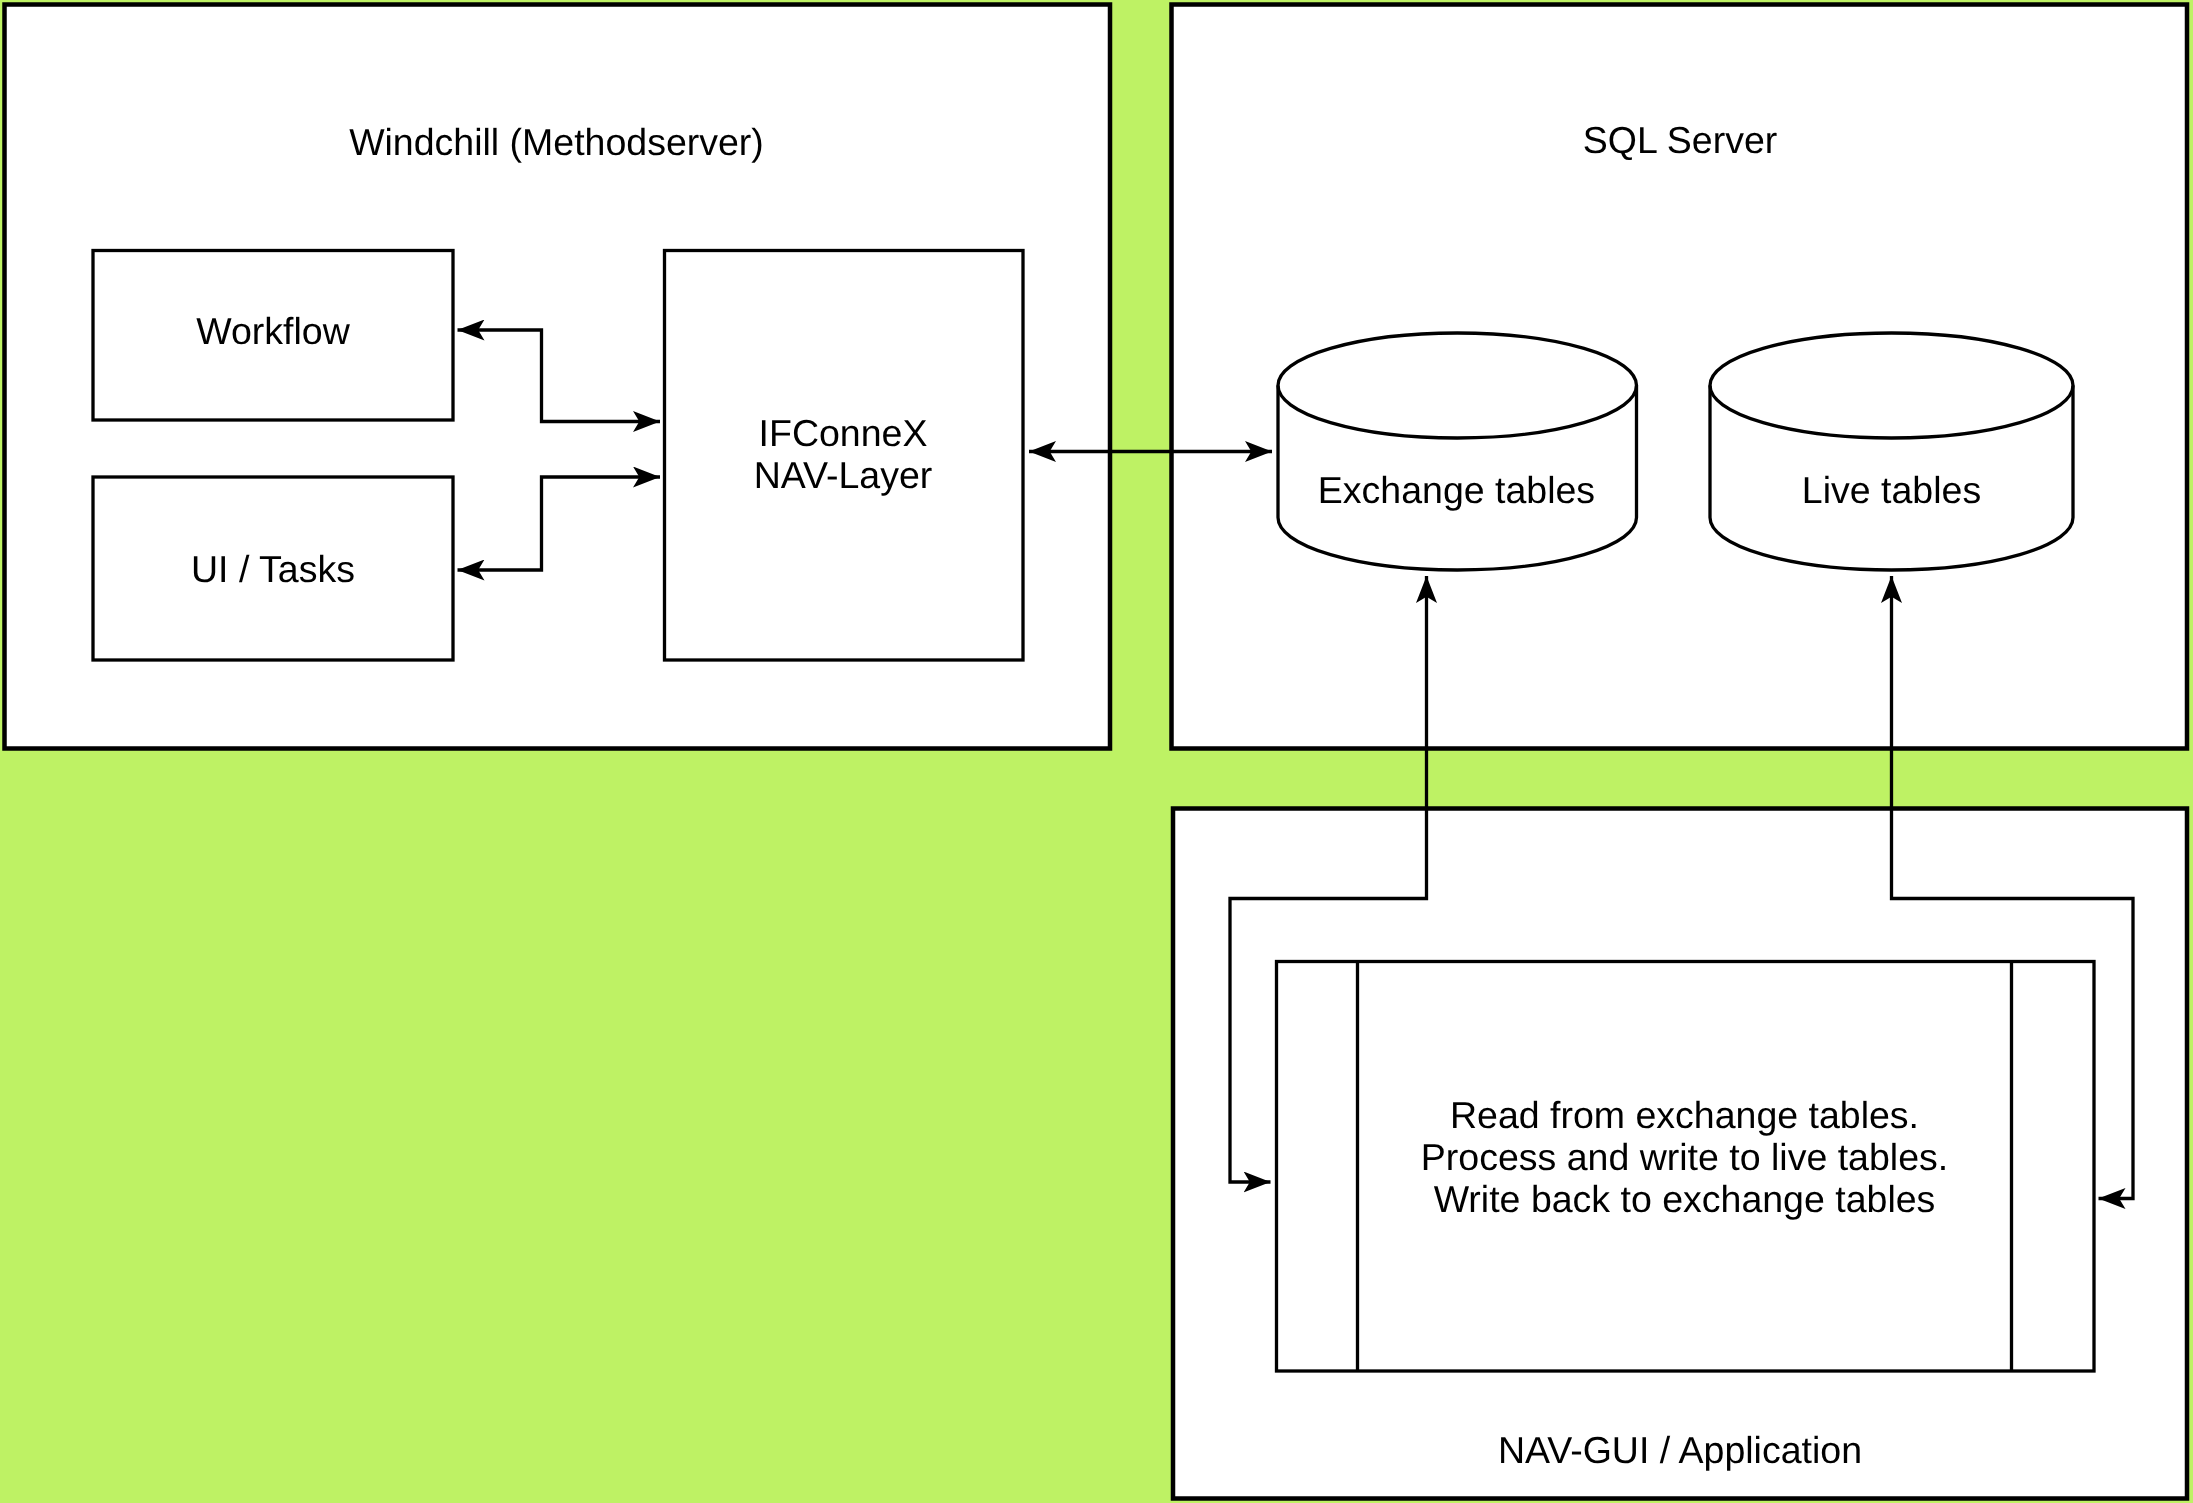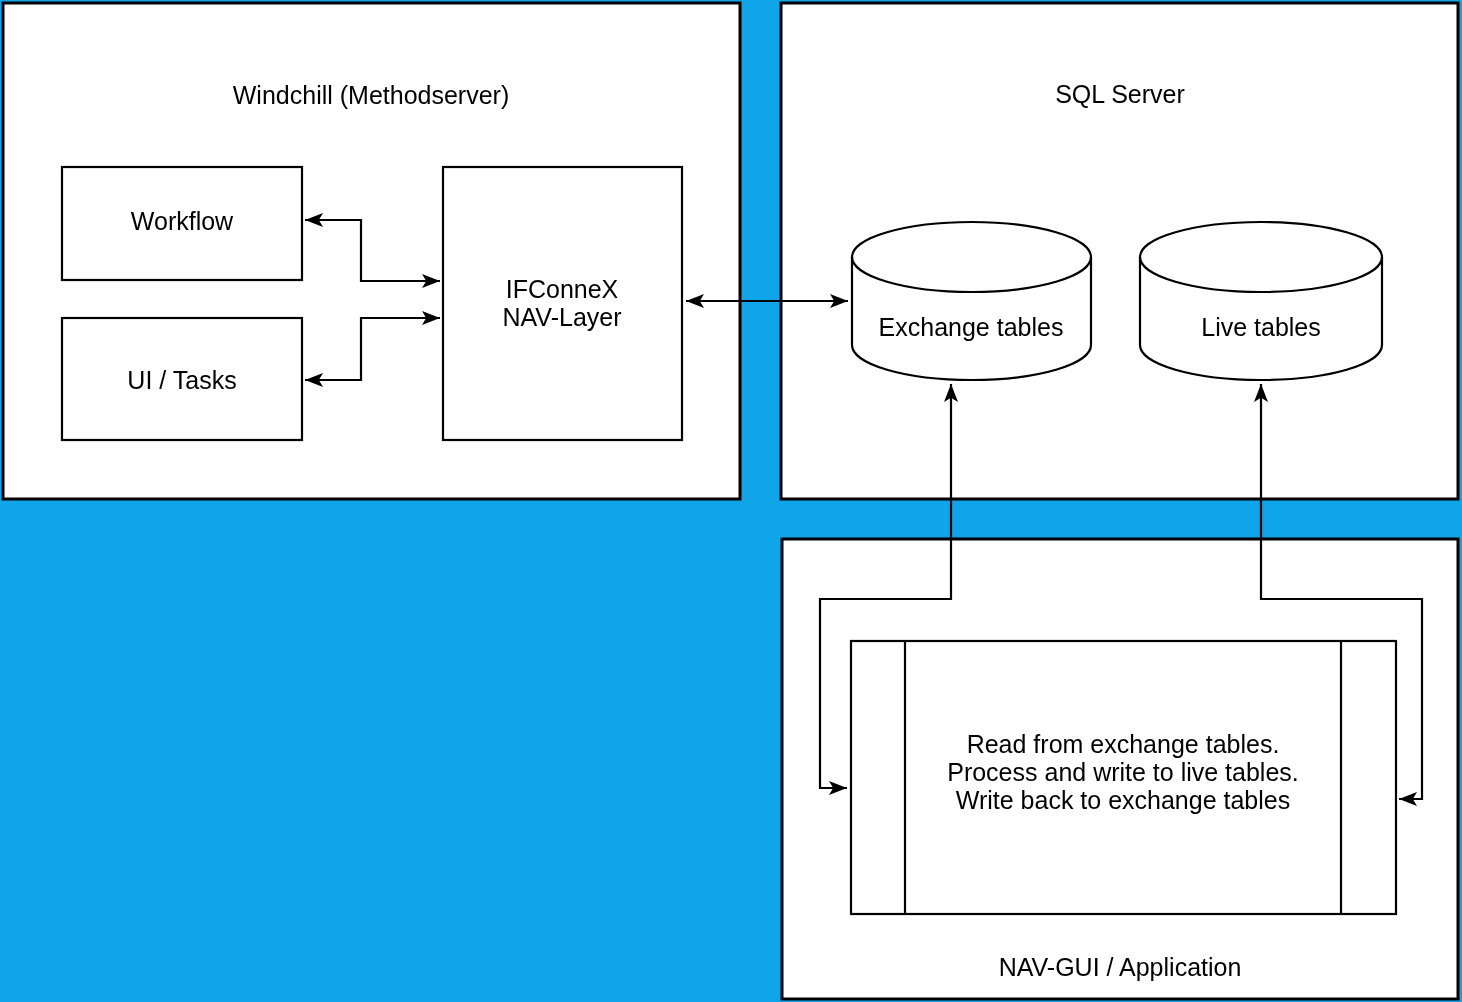--- a/index.html
+++ b/index.html
@@ -4,21 +4,21 @@
 <style>
   html, body {
     margin: 0;
     padding: 0;
     background: #ffffff;
   }
   .canvas {
     position: relative;
     width: 1462px;
     height: 1002px;
-    background: #0ea5e9;
+    background: #bef264;
     overflow: hidden;
   }
   svg {
     display: block;
   }
   .shape {
     fill: #ffffff;
     stroke: #000000;
   }
   .outer-box { stroke-width: 3px; }

